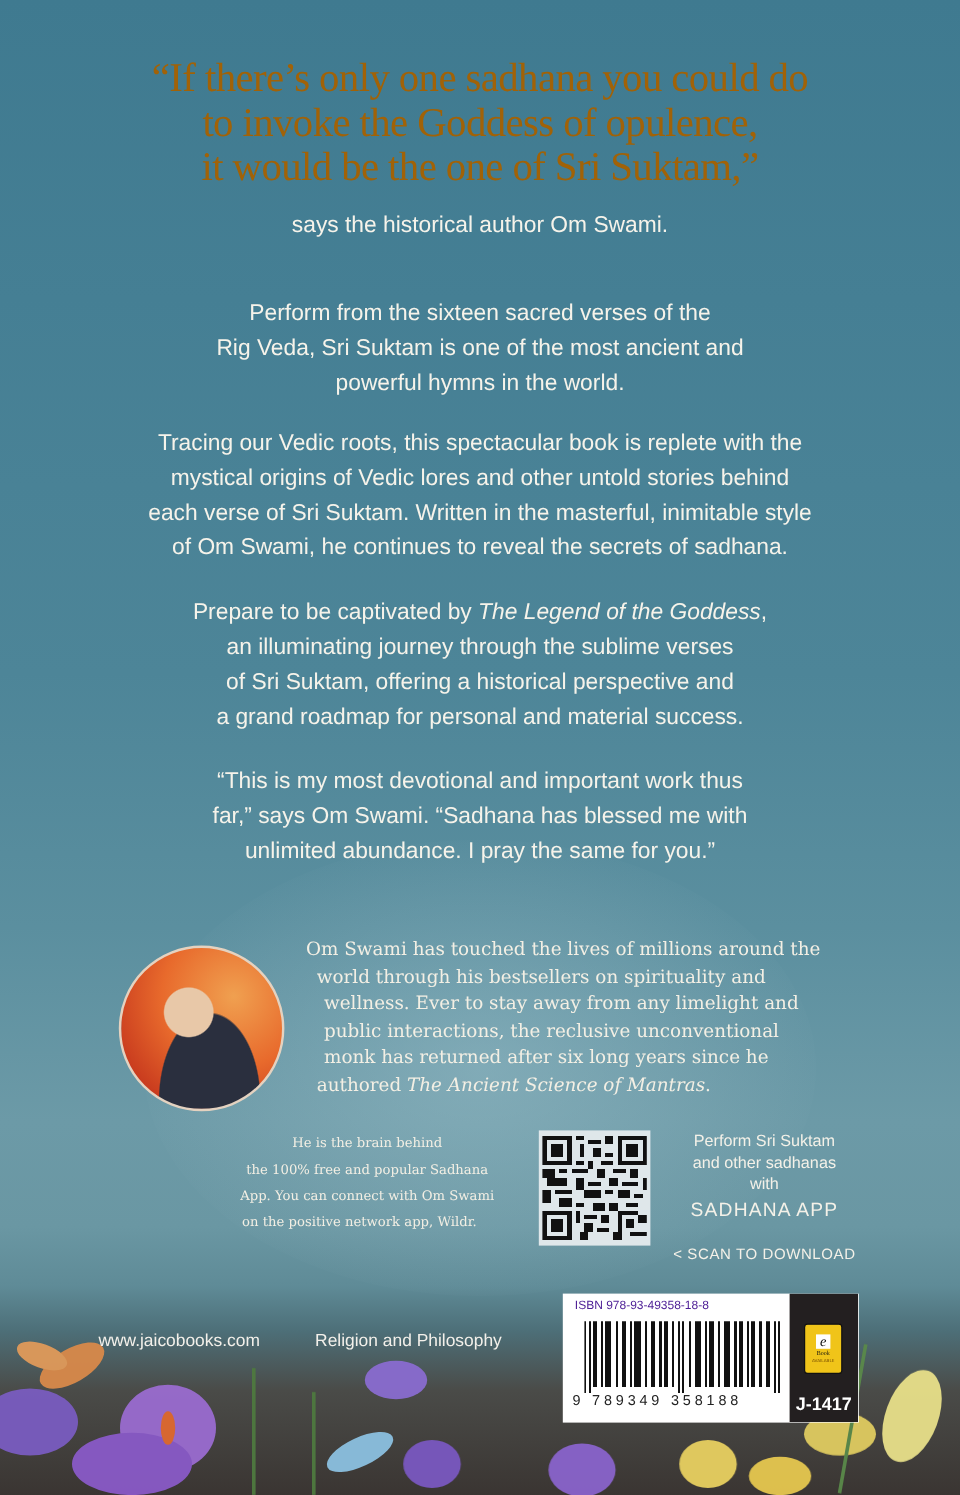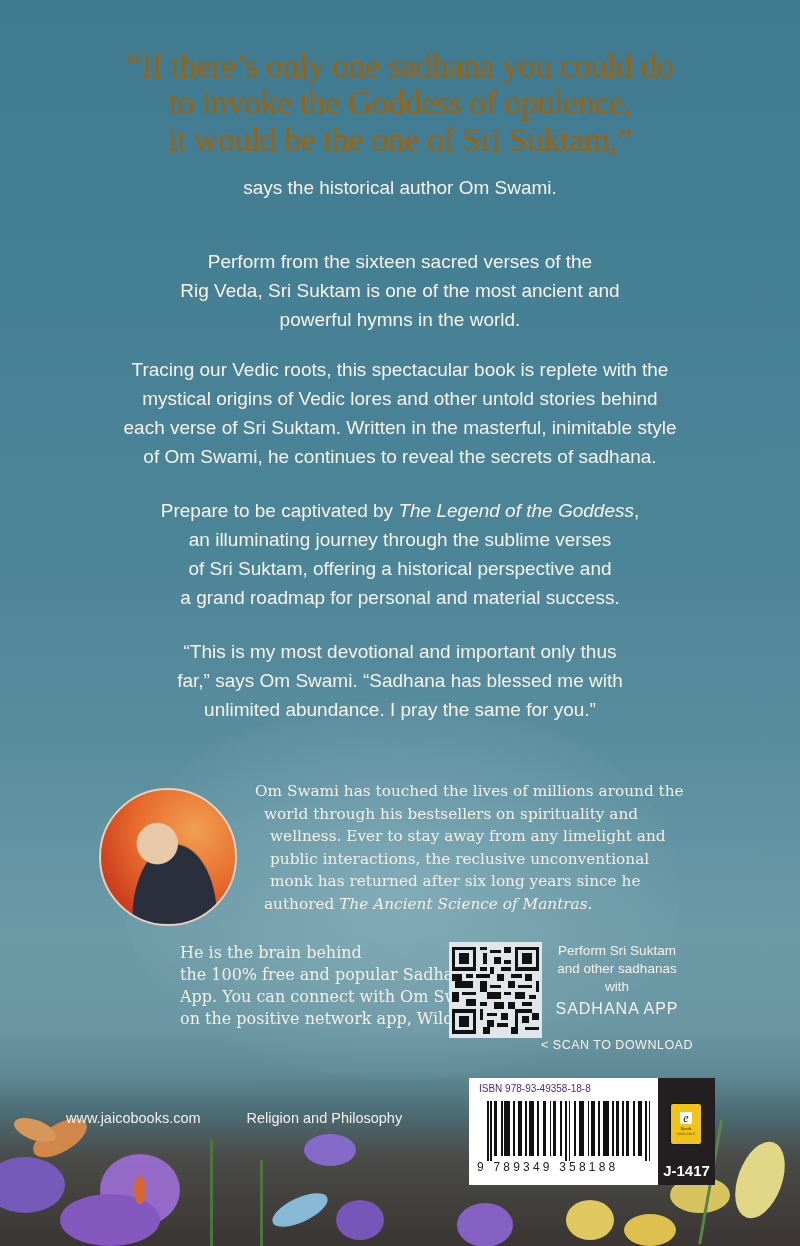--- a/index.html
+++ b/index.html
@@ -31,50 +31,50 @@
       radial-gradient(ellipse at 55% 95%, #2a2f3e 0 40%, transparent 41%),
       radial-gradient(circle at 70% 30%, #f0a050 0%, #e86a2c 45%, #c83a1e 80%, #b02818 100%);
     border: 2px solid #e4d2c0; box-sizing: border-box; overflow:hidden;
   }
   .bio {
     position:absolute; left:255px; top:780px; width:480px;
     font-family: "DejaVu Serif", serif; font-size: 15.3px; line-height: 22.5px; color:#f3efe4;
   }
   .bio div { white-space: nowrap; }
   .bio2 {
-    position:absolute; left:180px; top:942px; width:252px; text-align:left;
-    font-family: "DejaVu Serif", serif; font-size: 16px; line-height: 22px; color:#f3efe4;
+    position:absolute; left:180px; top:942px; width:252px; text-align:center;
+    font-family: "DejaVu Serif", serif; font-size: 11px; line-height: 22px; color:#f3efe4;
   }
   .bio2 div { white-space: nowrap; }
   .qr {
     position:absolute; left:449px; top:942px; width:93px; height:96px;
     background:#dfe7ea; padding:3px; box-sizing:border-box;
   }
   .qr svg { width:100%; height:100%; display:block; }
   .app-cta {
-    position:absolute; left:532px; top:942px; width:170px; text-align:center;
+    position:absolute; left:552px; top:942px; width:170px; text-align:center;
     font-family: "Liberation Sans", sans-serif; color:#f4f1e8;
   }
   .app-cta .small { font-size:13.5px; line-height:18px; }
   .app-cta .big { font-size:16px; letter-spacing:1px; line-height:22px; margin-top:2px; }
   .app-cta .scan { font-size:12.5px; letter-spacing:0.5px; line-height:18px; margin-top:16px; }
   .flowers { position:absolute; left:0; top:1110px; width:800px; height:136px; }
   .publisher {
     position:absolute; left:64px; top:1104px; width:360px;
   }
   .pub-logo {
     font-family: "Liberation Serif", serif; font-size:33px; color:#f2efe8; letter-spacing:0.5px;
     display:flex; align-items:center; gap:9px; white-space:nowrap;
   }
   .pub-emblem { width:29px; height:29px; border-radius:50%; border:2px solid #f2efe8; position:relative;
     box-sizing:border-box; display:flex; align-items:center; justify-content:center;
     background: repeating-conic-gradient(#f2efe8 0 6deg, transparent 6deg 15deg); }
   .pub-emblem span { width:14px; height:14px; border-radius:50%; background:#6b7d82; color:#f2efe8; font-size:9px; display:flex; align-items:center; justify-content:center; font-family:"Liberation Serif", serif; }
   .pub-meta { display:flex; gap:46px; margin-top:6px; font-family:"Liberation Sans", sans-serif; font-size:14.5px; color:#f3f0ea; white-space:nowrap; }
-  .pub-meta span:first-child { margin-left: 2px; }
+  .pub-meta span:first-child { margin-left: 18px; }
   .isbn-box {
     position:absolute; left:469px; top:1078px; width:246px; height:107px; background:#fff; display:flex;
   }
   .isbn-main { width:189px; position:relative; }
   .isbn-label { position:absolute; left:10px; top:5px; font-family:Liberation Sans, sans-serif; font-size:10px; color:#4c1d95; white-space:nowrap; }
   .barcode { position:absolute; left:18px; top:23px; width:165px; height:60px; }
   .barcode svg { width:100%; height:100%; display:block; }
   .isbn-digits { position:absolute; left:8px; top:82px; font-family:"Liberation Sans", sans-serif; font-size:12px; color:#222; letter-spacing:3.2px; white-space:nowrap; }
   .isbn-side { flex:1; background:#231f20; position:relative; }
   .ebook-badge { position:absolute; left:12px; top:25px; width:32px; height:42px; background:#f0c419; border-radius:3px; border:1px solid #111; box-sizing:border-box; display:flex; flex-direction:column; align-items:center; justify-content:center; }
@@ -112,21 +112,21 @@
 </div>
 
 <div class="para" style="top:496px;">
   <div><span>Prepare to be captivated by </span><i>The Legend of the Goddess</i><span>,</span></div>
   <div>an illuminating journey through the sublime verses</div>
   <div>of Sri Suktam, offering a historical perspective and</div>
   <div>a grand roadmap for personal and material success.</div>
 </div>
 
 <div class="para" style="top:637px;">
-  <div>“This is my most devotional and important only thus</div>
+  <div>“This is my most devotional and important work thus</div>
   <div>far,” says Om Swami. “Sadhana has blessed me with</div>
   <div>unlimited abundance. I pray the same for you.”</div>
 </div>
 
 <div class="author-photo" title="Om Swami portrait"></div>
 
 <div class="bio">
   <div>Om Swami has touched the lives of millions around the</div>
   <div style="padding-left:9px">world through his bestsellers on spirituality and</div>
   <div style="padding-left:15px">wellness. Ever to stay away from any limelight and</div>

